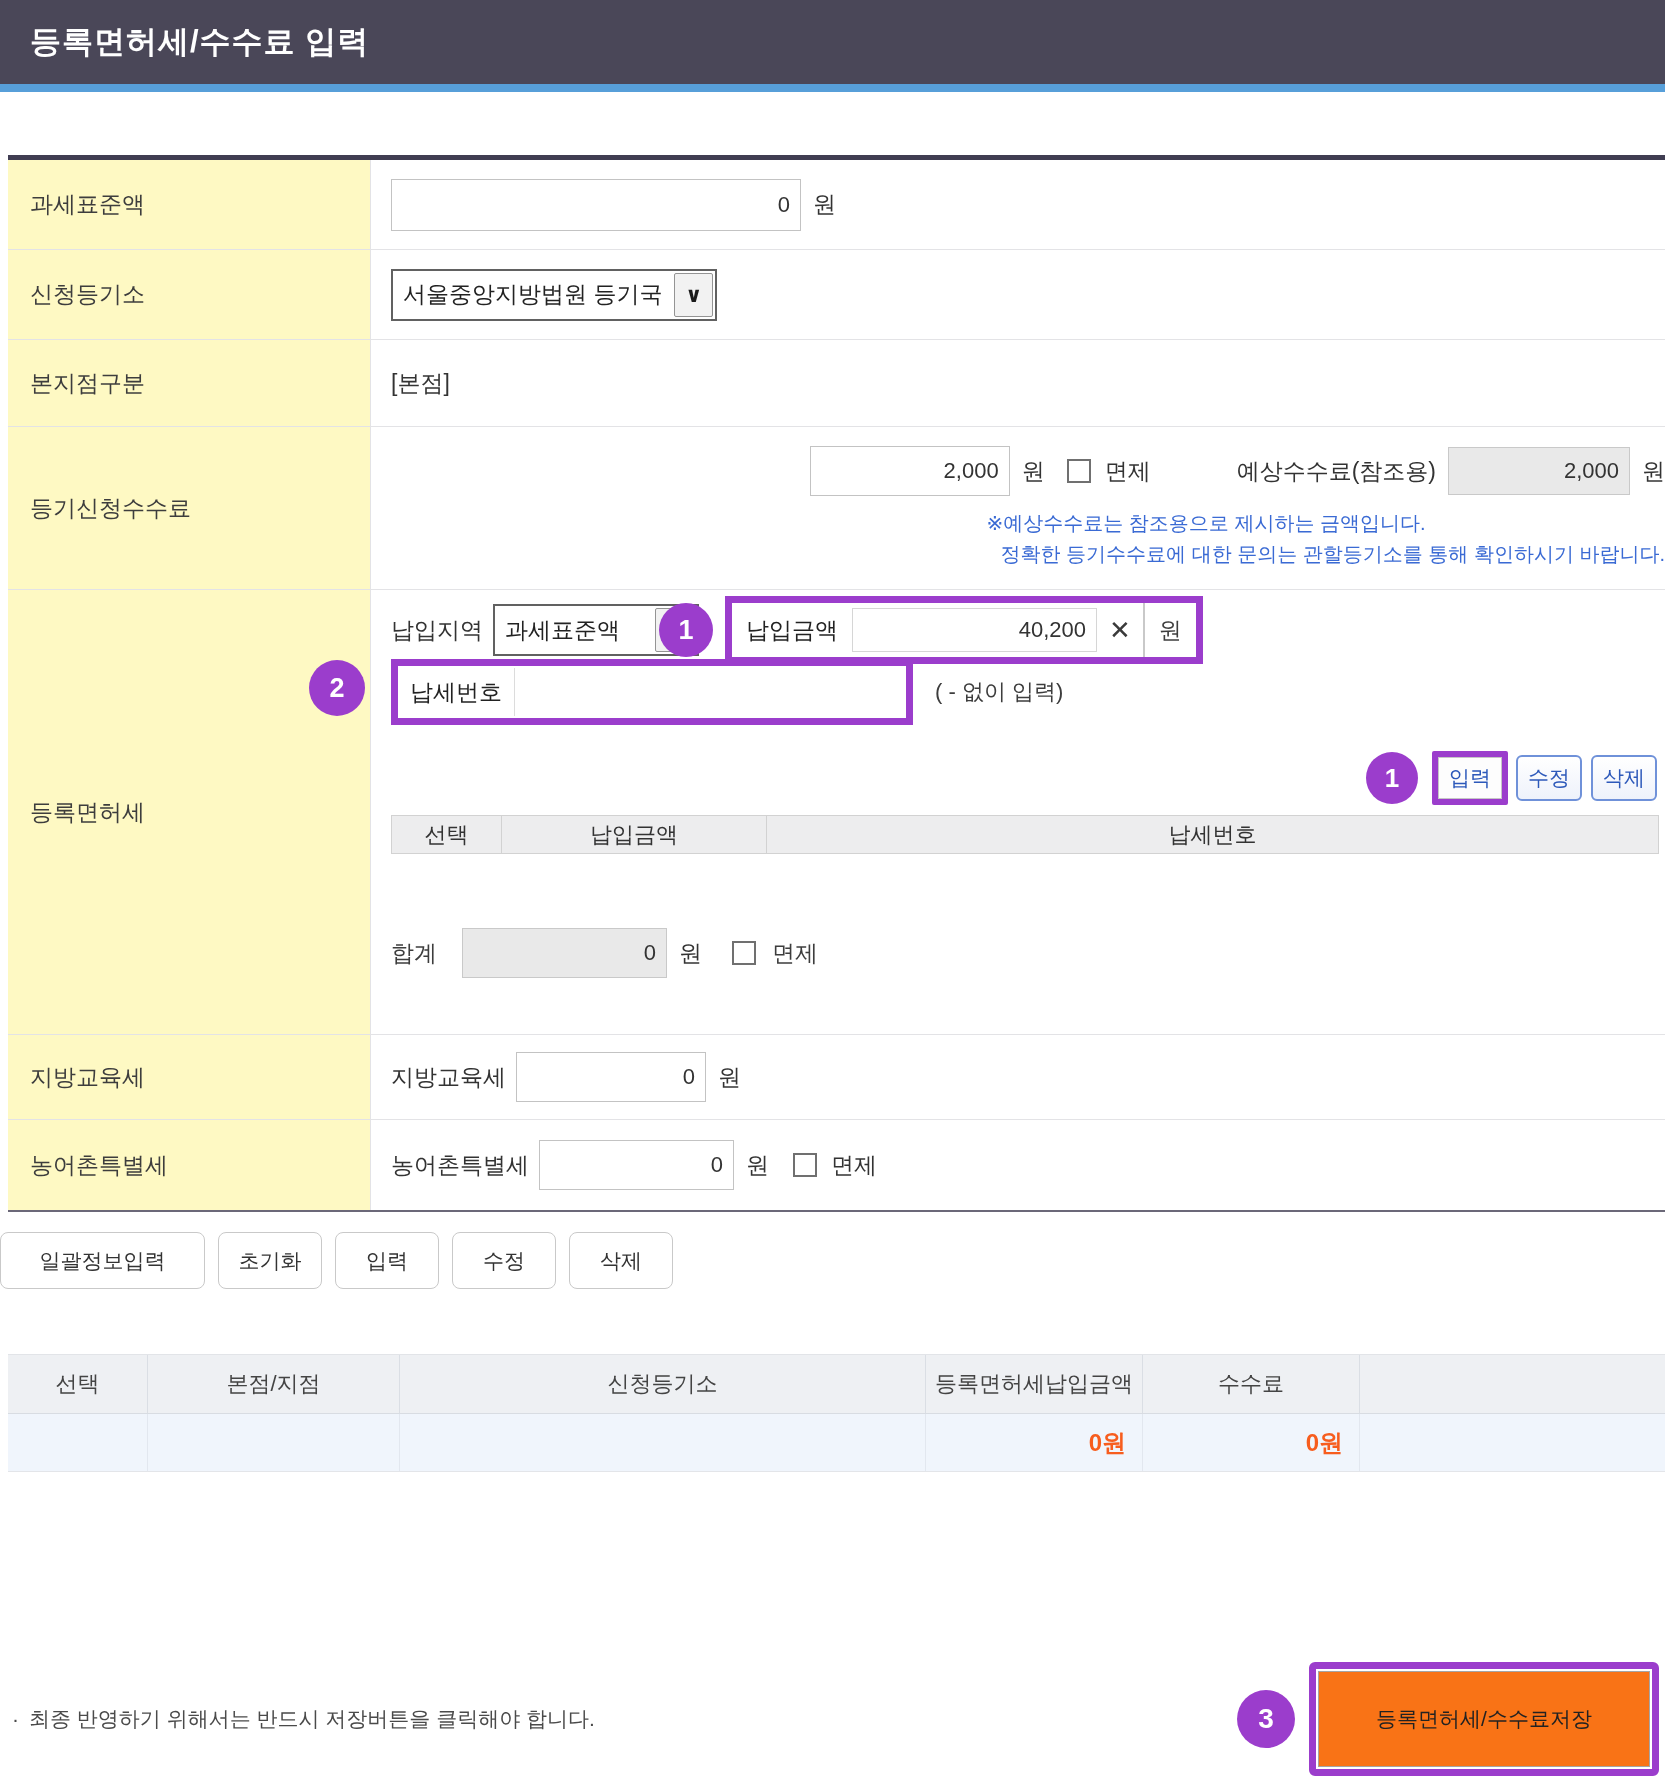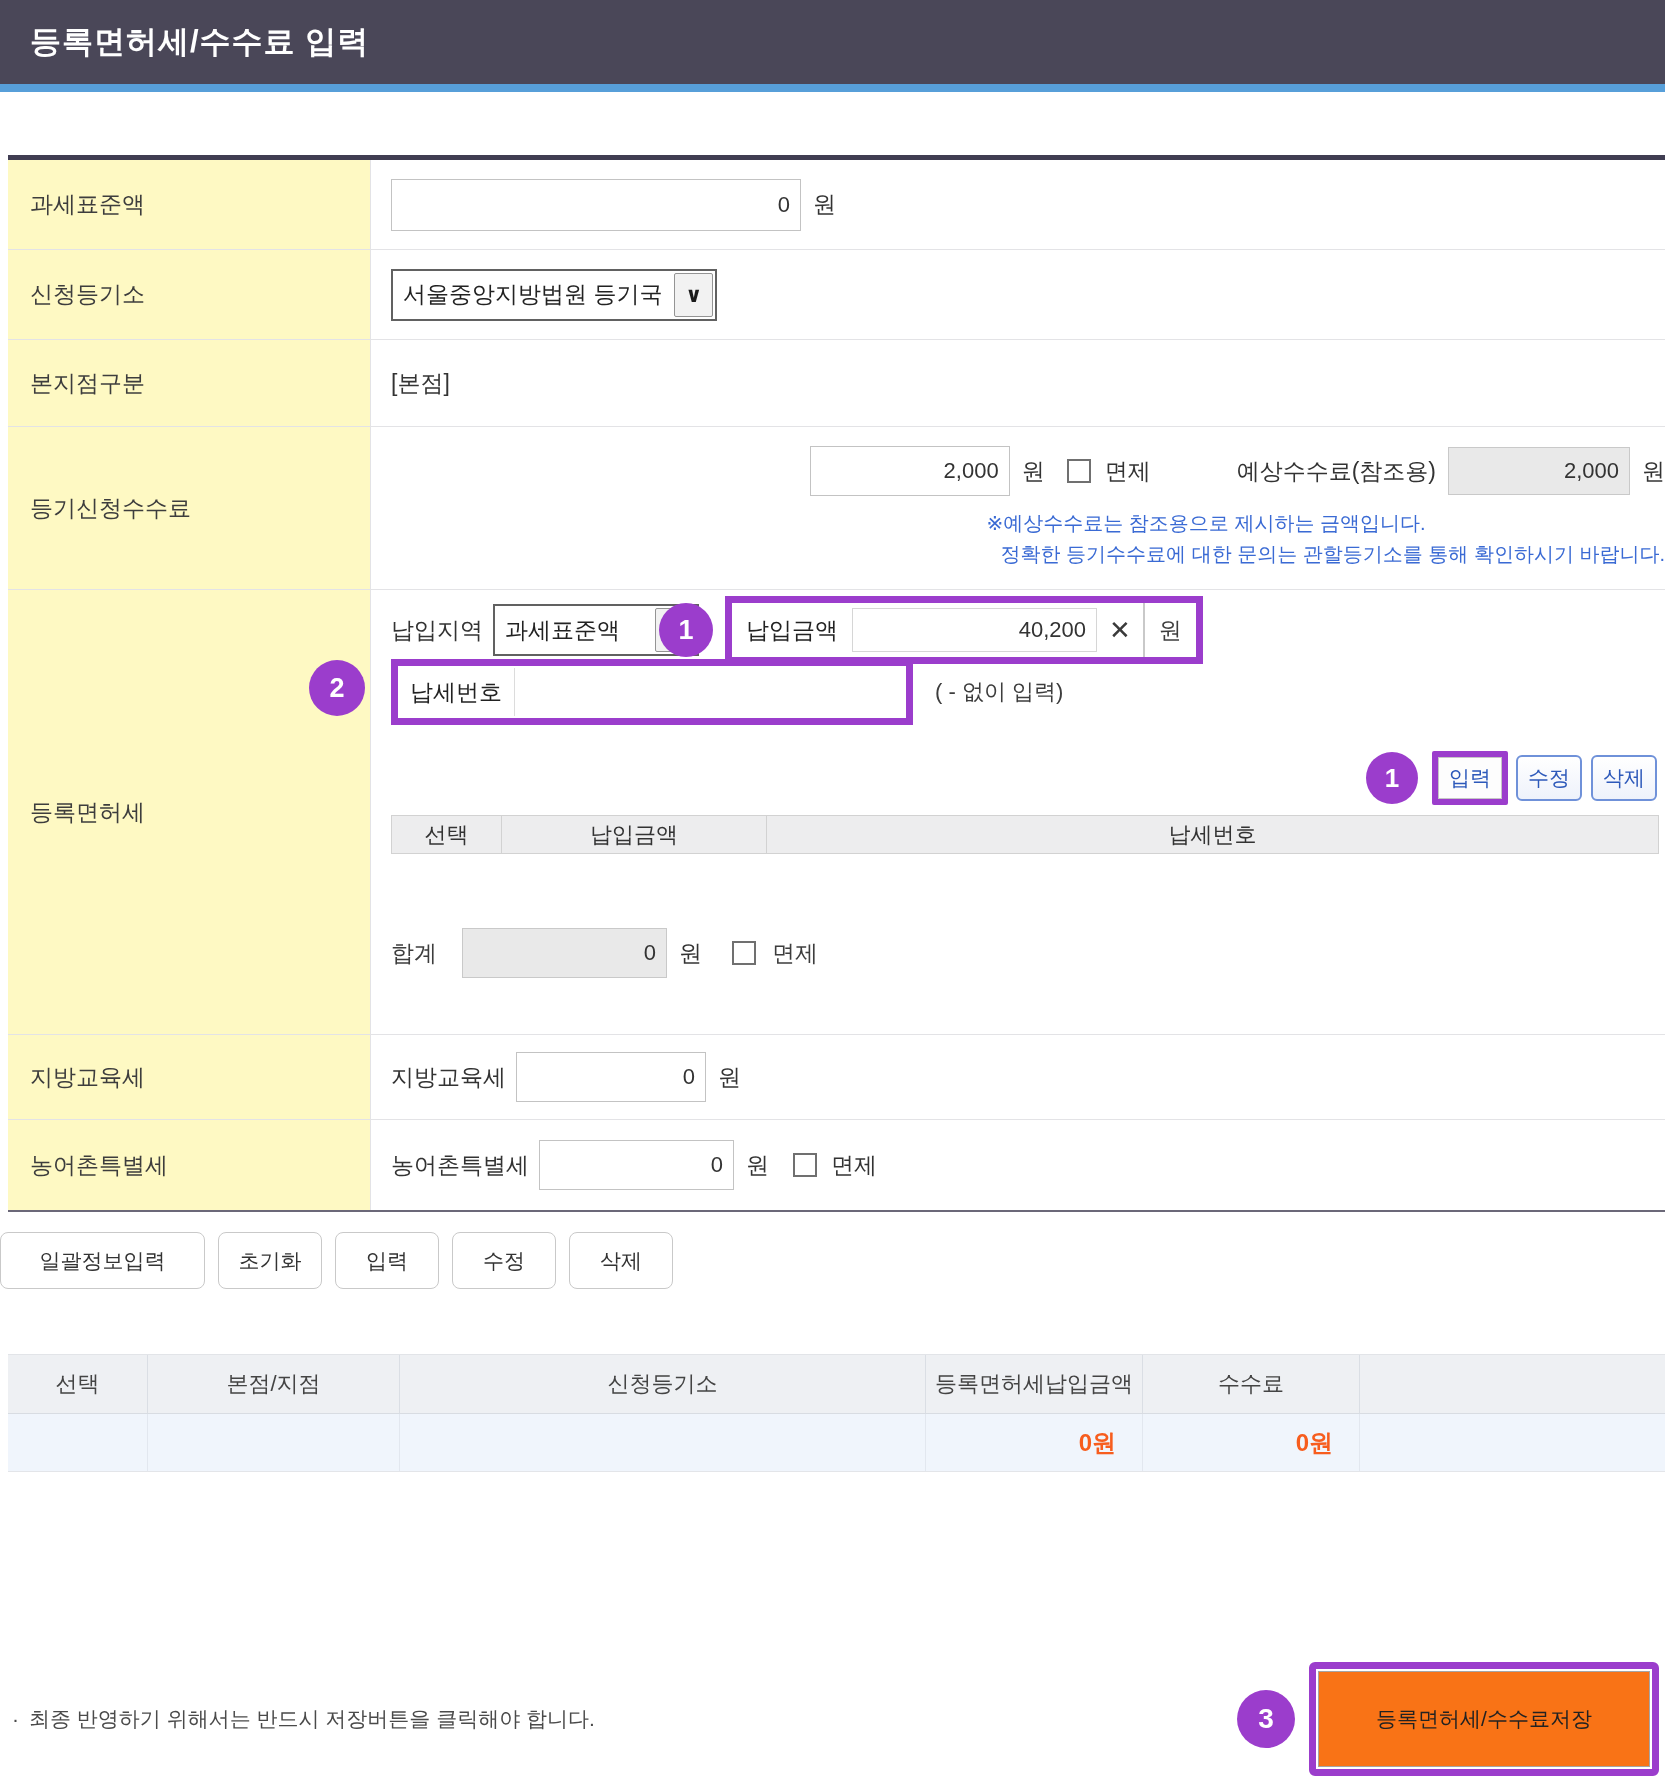--- a/index.html
+++ b/index.html
@@ -113,21 +113,21 @@
   .btn-gray.wide { min-width:205px; }
 
   
   .summary { margin:65px 0 0 8px; width:1657px; }
   .sum-head { display:grid; grid-template-columns:140px 252px 526px 217px 217px 1fr; background:#eef0f3; height:60px; border-top:1px solid #e2e4e8; border-bottom:1px solid #d8dce2; }
   .sum-th { display:flex; align-items:center; justify-content:center; font-size:22px; color:#444; border-right:1px solid #dadee4; }
   .sum-th:last-child { border-right:none; }
   .sum-row { display:grid; grid-template-columns:140px 252px 526px 217px 217px 1fr; background:#f0f5fc; height:58px; border-bottom:1px solid #e3e5e9; }
   .sum-td { border-right:1px solid #e2e7ef; display:flex; align-items:center; }
   .sum-td:last-child { border-right:none; }
-  .sum-td.amount { justify-content:flex-end; padding-right:26px; color:#f75d1e; font-weight:bold; font-size:24px; }
+  .sum-td.amount { justify-content:flex-end; padding-right:16px; color:#f75d1e; font-weight:bold; font-size:24px; }
 
   
   .footer { display:flex; justify-content:space-between; align-items:center; margin-top:190px; padding:0 6px 0 12px; }
   .footer-note { font-size:21px; color:#4a4a4a; }
   .footer-note .bullet { margin-right:10px; }
   .save-group { display:flex; align-items:center; gap:14px; }
   .badge-3 { width:58px; height:58px; font-size:28px; }
   .save-outline { border:7px solid #9b3dcc; border-radius:6px; background:#fff; padding:2px; }
   .btn-save {
     width:332px; height:96px; border:1px solid #a5a5a5; background:#f97316; color:#222;

